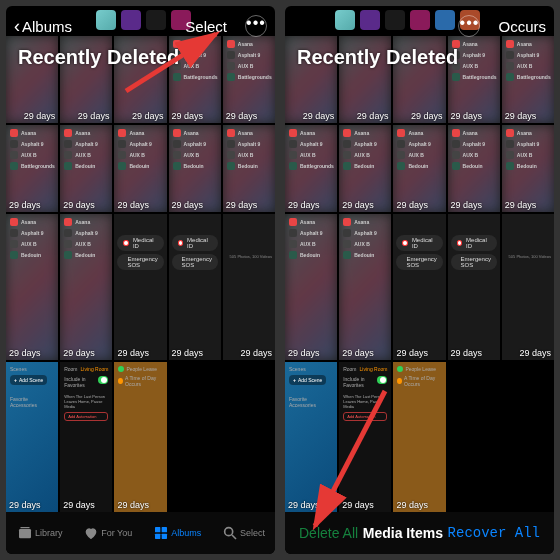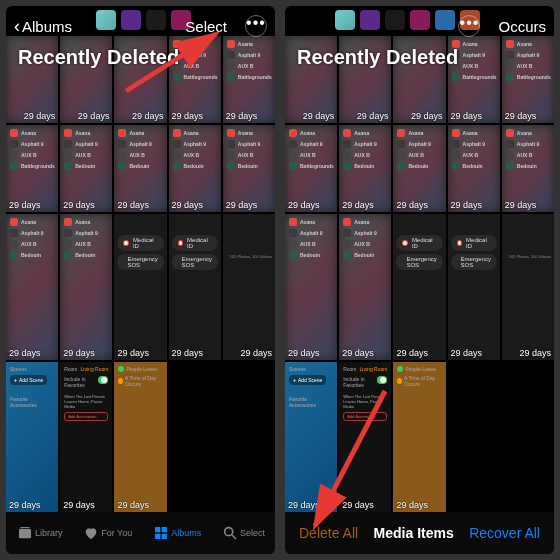--- a/index.html
+++ b/index.html
@@ -32,23 +32,23 @@
   .pill { display: flex; align-items: center; gap: 4px; background: #2a2a2a; border-radius: 10px; padding: 2px 6px; font-size: 6px; color: #ddd; margin: 3px; }
   .dot { width: 6px; height: 6px; border-radius: 50%; }
   .homekitbg { background: #111; padding: 4px; font-size: 5px; color: #aaa; }
   .bluebg { background: linear-gradient(135deg,#1a6a9a,#0a4a7a); }
   .orangebg { background: #8a5a1a; }
   .tabbar { position: absolute; bottom: 0; left: 0; right: 0; height: 42px; background: #0a0a0a; display: flex; align-items: center; justify-content: space-around; font-size: 9px; }
   .tab { display: flex; flex-direction: row; align-items: center; gap: 1px; color: #888; }
   .tab.active { color: #0a84ff; }
   .tab svg { width: 18px; height: 16px; }
   .selbar { position: absolute; bottom: 0; left: 0; right: 0; height: 42px; background: #0a0a0a; display: flex; align-items: center; justify-content: space-between; padding: 0 14px; font-size: 14px; }
-  .selbar .del { color: #a16207; }
+  .selbar .del { color: #15803d; }
   .selbar .mid { color: #fff; font-weight: 600; }
-  .selbar .rec { color: #0a84ff; }
+  .selbar .rec { color: #0a84ff; font-family: Liberation Mono, monospace; }
   .arrow { position: absolute; z-index: 10; pointer-events: none; }
   .arrow1 { top: 20px; left: 115px; }
   .arrow2 { top: 380px; left: 20px; }
   .toggle { width: 14px; height: 8px; background: #30d158; border-radius: 4px; position: relative; display: inline-block; }
   .toggle::after { content: ''; width: 6px; height: 6px; background: #fff; border-radius: 50%; position: absolute; right: 1px; top: 1px; }
 </style>
 </head>
 <body>
 
 <div class="phone">

